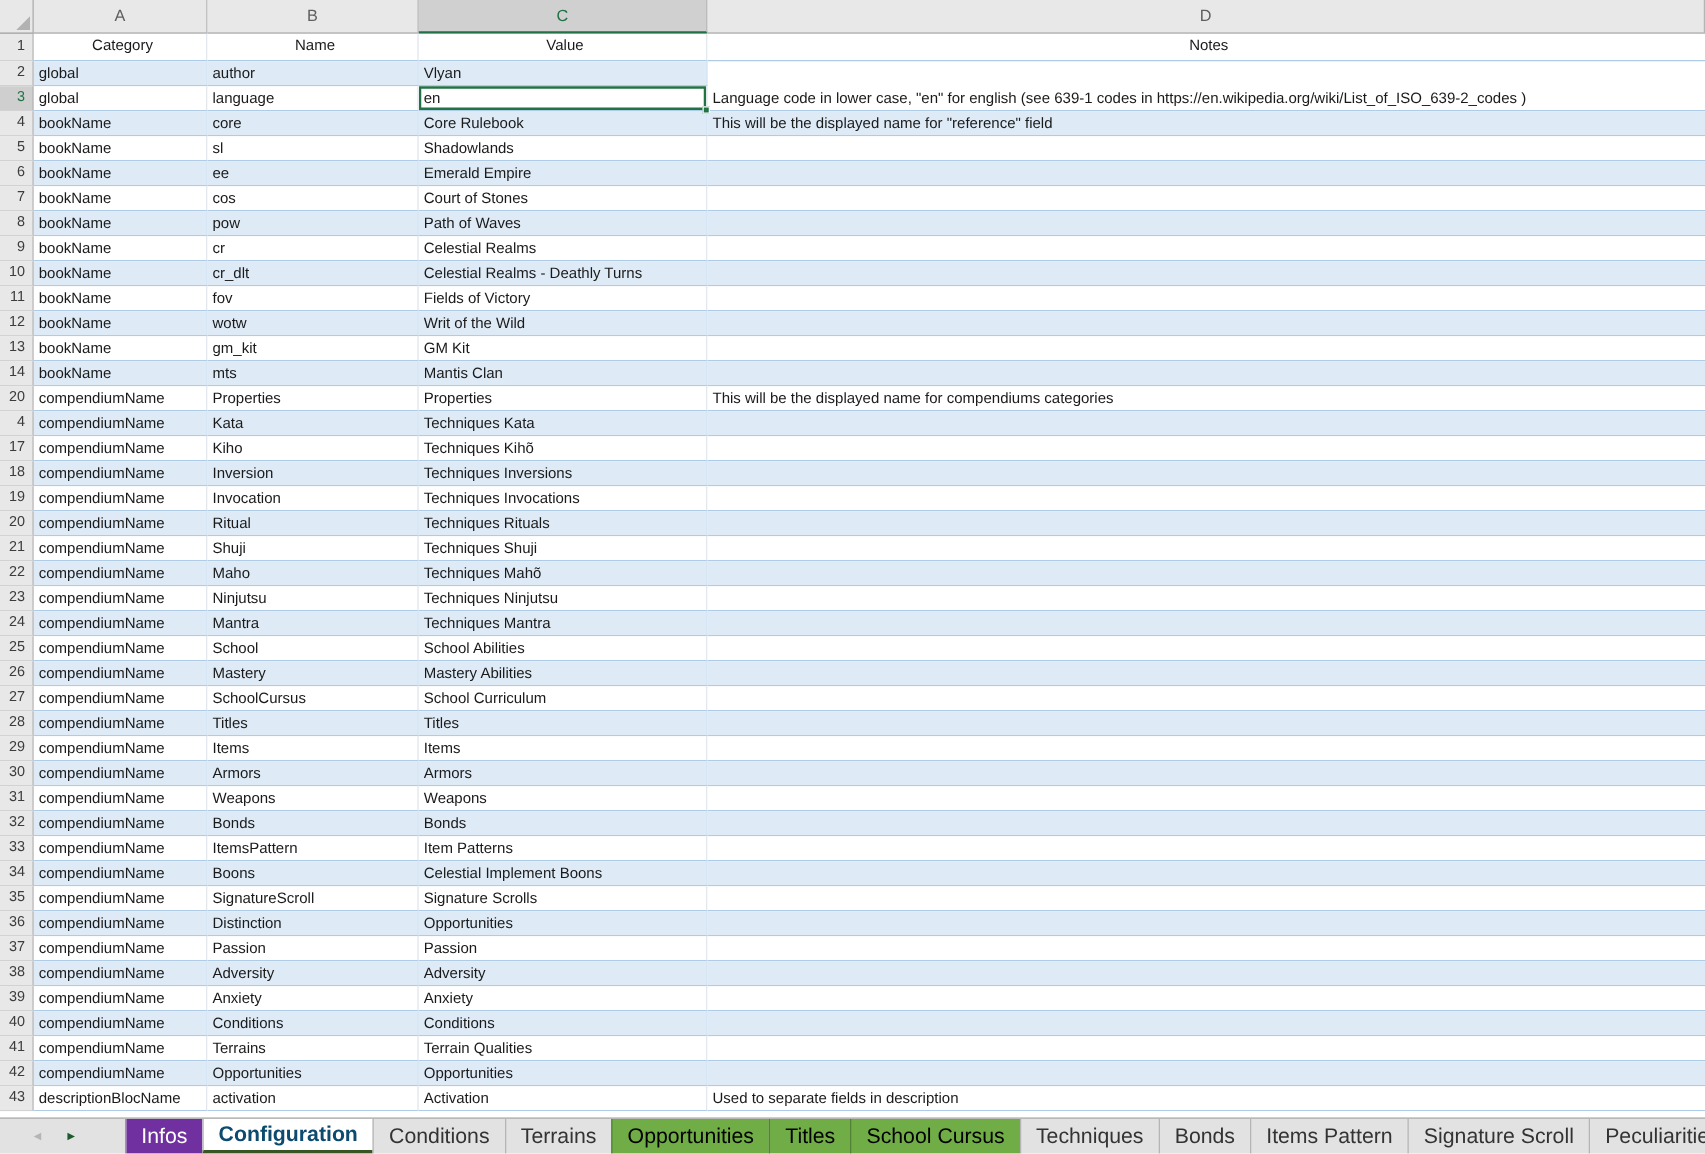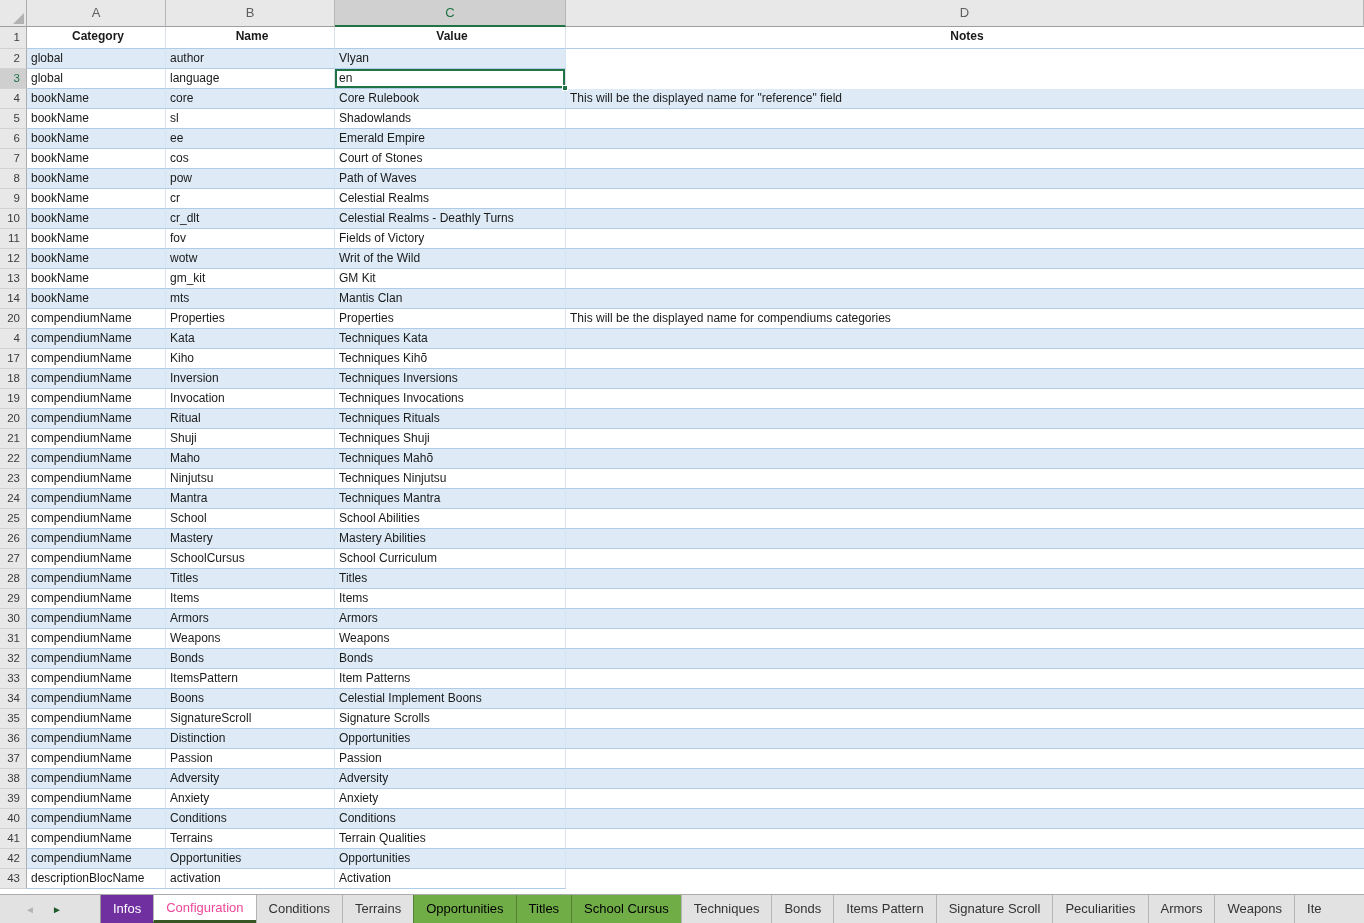--- a/index.html
+++ b/index.html
@@ -25,21 +25,21 @@
 
   
   .row { display: flex; height: 20px; flex: none; }
   .gutter { width: 27px; flex: none; background: #E8E8E8; color: #3C3C3C; font-size: 11.5px;
     text-align: right; padding-right: 6px; line-height: 19px;
     border-right: 1px solid #ADADAD; border-bottom: 1px solid #D2D2D2; }
   .gutter.sel-gutter { background: #CFCFCF; color: #217346; }
 
   .header-row { height: 22px; }
   .header-row .gutter { line-height: 21px; }
-  .hcell { background: #5B9BD5; color: #000; font-weight: bold; font-size: 13px;
+  .hcell { background: #5B9BD5; color: #000; font-weight: normal; font-size: 13px;
     text-align: center; line-height: 21px; border-bottom: 1px solid #5B9BD5; white-space: nowrap; }
 
   .cell { font-size: 12px; color: #1A1A1A; line-height: 19px; padding-left: 4px;
     white-space: nowrap; background: #fff; border-bottom: 1px solid #AECBE8;
     border-right: 1px solid #DAE1EA; }
   .cell.w-d { border-right: none; overflow: hidden; }
   .row.band .cell { background: #DEEBF7; border-right-color: #D3E4F4; }
 
   .sel-cell { box-shadow: inset 0 0 0 2px #217346; background: #fff !important;
     position: relative; z-index: 2; }
@@ -48,25 +48,25 @@
 
   
   .bottom-strip { height: 5px; background: #fff; flex: none; }
   .tab-bar { height: 29px; flex: none; background: #E2E2E2; border-top: 1px solid #ABABAB;
     display: flex; align-items: stretch; overflow: hidden; }
   .tab-nav { width: 100px; flex: none; display: flex; align-items: center; }
   .nav-arrow { font-size: 10px; line-height: 29px; }
   .nav-prev { color: #B5B5B5; margin-left: 25px; }
   .nav-next { color: #1D5B2C; margin-left: 17px; }
   .tabs { display: flex; border-left: 1px solid #9A9A9A; overflow: hidden; }
-  .tab { padding: 0 12px; line-height: 28px; font-size: 13px; color: #333;
+  .tab { padding: 0 12px; line-height: 28px; font-size: 17px; color: #333;
     border-left: 1px solid #B5B5B5; white-space: nowrap; }
   .tab:first-child { border-left: none; }
   .tab-purple { background: #7030A0; color: #fff; border-left-color: #7030A0; }
-  .tab-active { background: #fff; color: #ec4899; font-weight: normal;
+  .tab-active { background: #fff; color: #0c4a6e; font-weight: bold;
     border-bottom: 3px solid #375623; line-height: 25px; }
   .tab-green { background: #70AD47; color: #000; border-left-color: #538135; }
 </style>
 </head>
 <body>
 
 <div class="spreadsheet">
 
   <div class="col-headers">
     <div class="corner">
@@ -91,20 +91,21 @@
     <div class="gutter">2</div>
     <div class="cell w-a">global</div>
     <div class="cell w-b">author</div>
     <div class="cell w-c">Vlyan</div>
   </div>
       <div class="row">
     <div class="gutter sel-gutter">3</div>
     <div class="cell w-a">global</div>
     <div class="cell w-b">language</div>
     <div class="cell w-c sel-cell">en<span class="fill-handle"></span></div>
+    <div class="cell w-d">Language code in lower case, "en" for english (see 639-1 codes in https://en.wikipedia.org/wiki/List_of_ISO_639-2_codes )</div>
   </div>
       <div class="row band">
     <div class="gutter">4</div>
     <div class="cell w-a">bookName</div>
     <div class="cell w-b">core</div>
     <div class="cell w-c">Core Rulebook</div>
     <div class="cell w-d">This will be the displayed name for "reference" field</div>
   </div>
       <div class="row">
     <div class="gutter">5</div>
@@ -370,20 +371,21 @@
     <div class="cell w-a">compendiumName</div>
     <div class="cell w-b">Opportunities</div>
     <div class="cell w-c">Opportunities</div>
     <div class="cell w-d"></div>
   </div>
       <div class="row">
     <div class="gutter">43</div>
     <div class="cell w-a">descriptionBlocName</div>
     <div class="cell w-b">activation</div>
     <div class="cell w-c">Activation</div>
+    <div class="cell w-d">Used to separate fields in description</div>
   </div>
     </div>
 
   <div class="bottom-strip"></div>
 
   <div class="tab-bar">
     <div class="tab-nav">
       <span class="nav-arrow nav-prev">◄</span>
       <span class="nav-arrow nav-next">►</span>
     </div>

